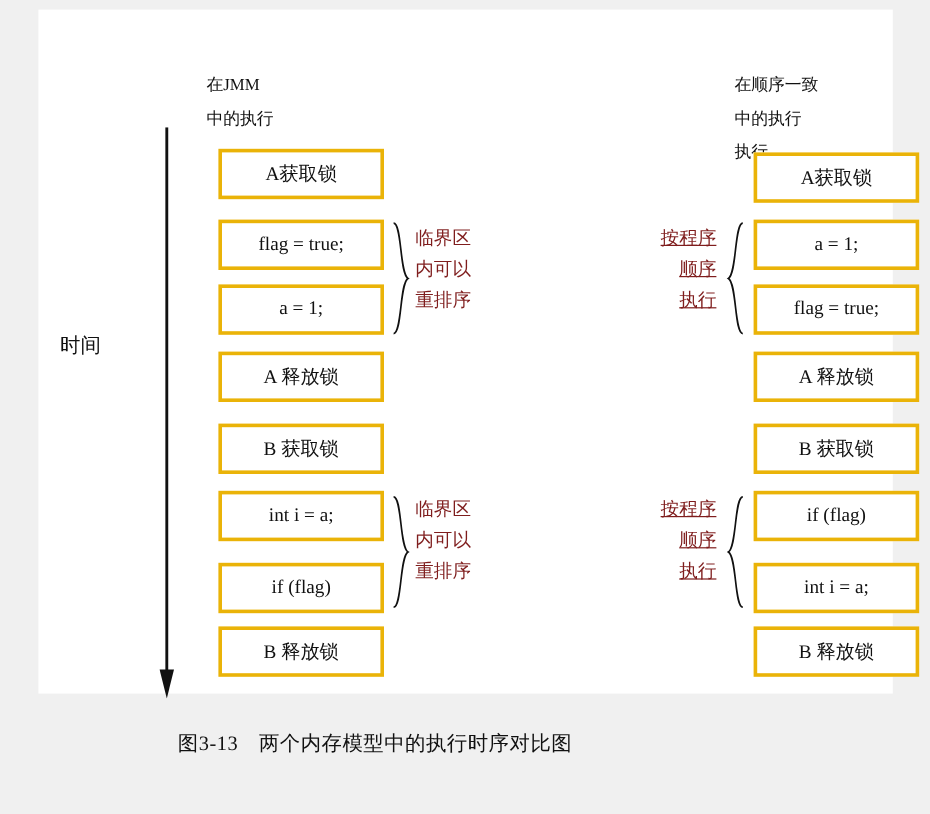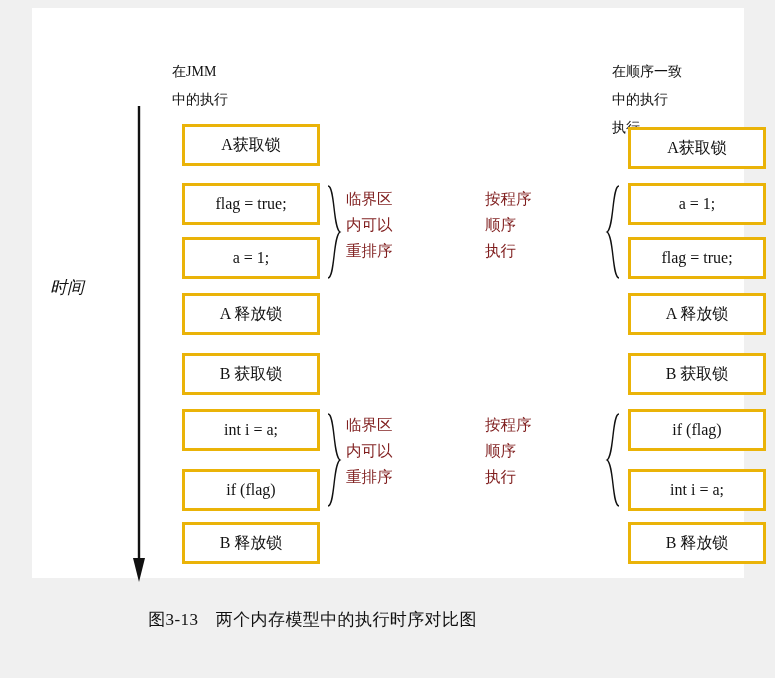--- a/index.html
+++ b/index.html
@@ -48,21 +48,20 @@
     width: 170px;
   }
 
   
   #time-label {
     position: absolute;
     left: 18px;
     top: 268px;
     font-size: 17px;
     color: #111;
-    font-style: italic;
   }
   #time-arrow {
     position: absolute;
     left: 100px;
     top: 98px;
     width: 14px;
     height: 476px;
   }
 
   
@@ -82,21 +81,21 @@
 
   
   .annot {
     position: absolute;
     font-size: 15.5px;
     line-height: 26px;
     color: #7f1d1d;
     white-space: nowrap;
   }
   .annot.right-of { text-align: left; }
-  .annot.left-of { text-align: left; }
+  .annot.left-of { text-align: right; text-decoration: underline; }
   .brace {
     position: absolute;
     width: 16px;
     height: 96px;
   }
 
   
   #caption {
     position: absolute;
     left: 0;

